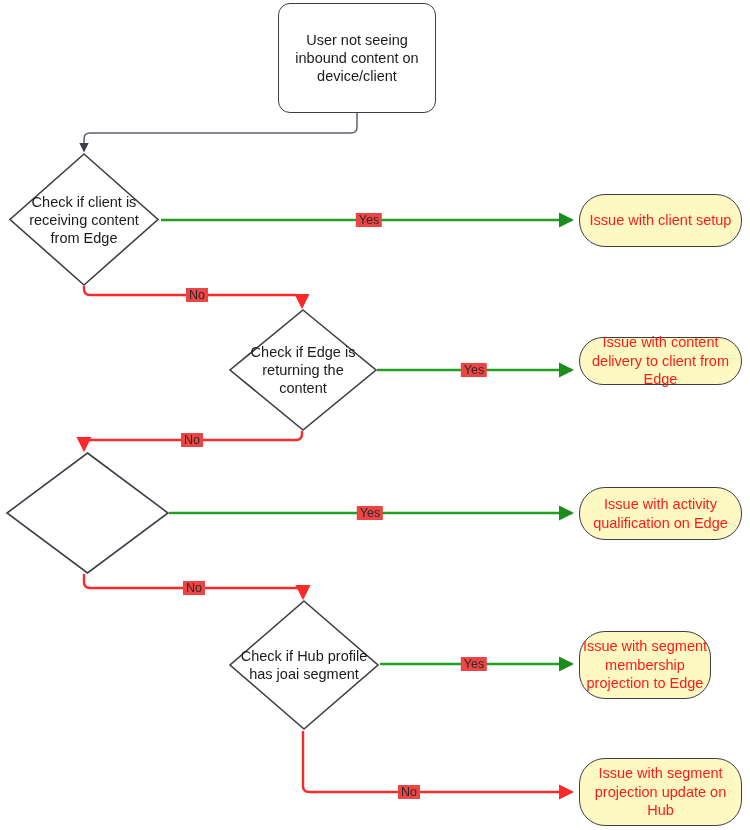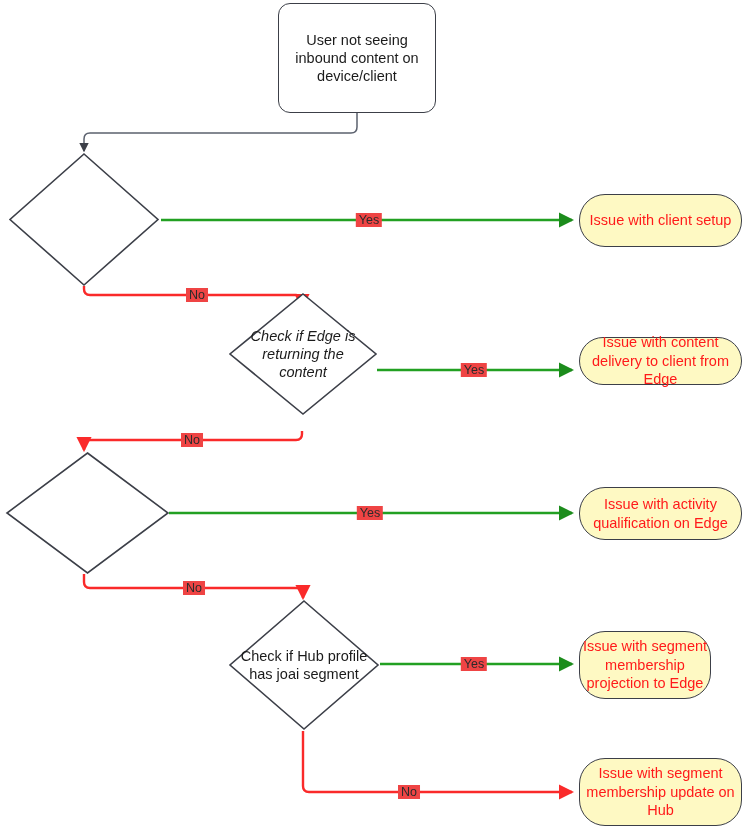--- a/index.html
+++ b/index.html
@@ -118,23 +118,24 @@
   </svg>
 
   <div class="node node-process" style="left:278px; top:3px; width:158px; height:110px;">
     <span>User not seeing inbound content on device/client</span>
   </div>
 
   <div class="node node-decision" style="left:8px; top:152px; width:152px; height:135px;">
     <svg class="decision-shape" viewBox="0 0 152 135" preserveAspectRatio="none">
       <polygon points="76,2 150,67.5 76,133 2,67.5" fill="#ffffff" stroke="#3c3f48" stroke-width="1.6"></polygon>
     </svg>
+    <span class="decision-label">Check if client is receiving content from Edge</span>
   </div>
 
-  <div class="node node-decision" style="left:228px; top:292px; width:150px; height:124px;font-style:italic;">
+  <div class="node node-decision" style="left:228px; top:308px; width:150px; height:124px;">
     <svg class="decision-shape" viewBox="0 0 150 124" preserveAspectRatio="none">
       <polygon points="75,2 148,62 75,122 2,62" fill="#ffffff" stroke="#3c3f48" stroke-width="1.6"></polygon>
     </svg>
     <span class="decision-label">Check if Edge is returning the content</span>
   </div>
 
   <div class="node node-decision" style="left:5px; top:451px; width:165px; height:124px;">
     <svg class="decision-shape" viewBox="0 0 165 124" preserveAspectRatio="none">
       <polygon points="82.5,2 163,62 82.5,122 2,62" fill="#ffffff" stroke="#3c3f48" stroke-width="1.6"></polygon>
     </svg>
@@ -157,21 +158,21 @@
 
   <div class="node node-terminator" style="left:579px; top:487px; width:163px; height:53px;">
     <span>Issue with activity qualification on Edge</span>
   </div>
 
   <div class="node node-terminator" style="left:579px; top:631px; width:132px; height:68px;">
     <span>Issue with segment membership projection to Edge</span>
   </div>
 
   <div class="node node-terminator" style="left:579px; top:758px; width:163px; height:68px;">
-    <span>Issue with segment membership update on Hub</span>
+    <span>Issue with segment projection update on Hub</span>
   </div>
 
   <span class="edge-label" style="left:369px; top:220px;">Yes</span>
   <span class="edge-label" style="left:197px; top:295px;">No</span>
   <span class="edge-label" style="left:474px; top:370px;">Yes</span>
   <span class="edge-label" style="left:192px; top:440px;">No</span>
   <span class="edge-label" style="left:370px; top:513px;">Yes</span>
   <span class="edge-label" style="left:194px; top:588px;">No</span>
   <span class="edge-label" style="left:474px; top:664px;">Yes</span>
   <span class="edge-label" style="left:409px; top:792px;">No</span>

